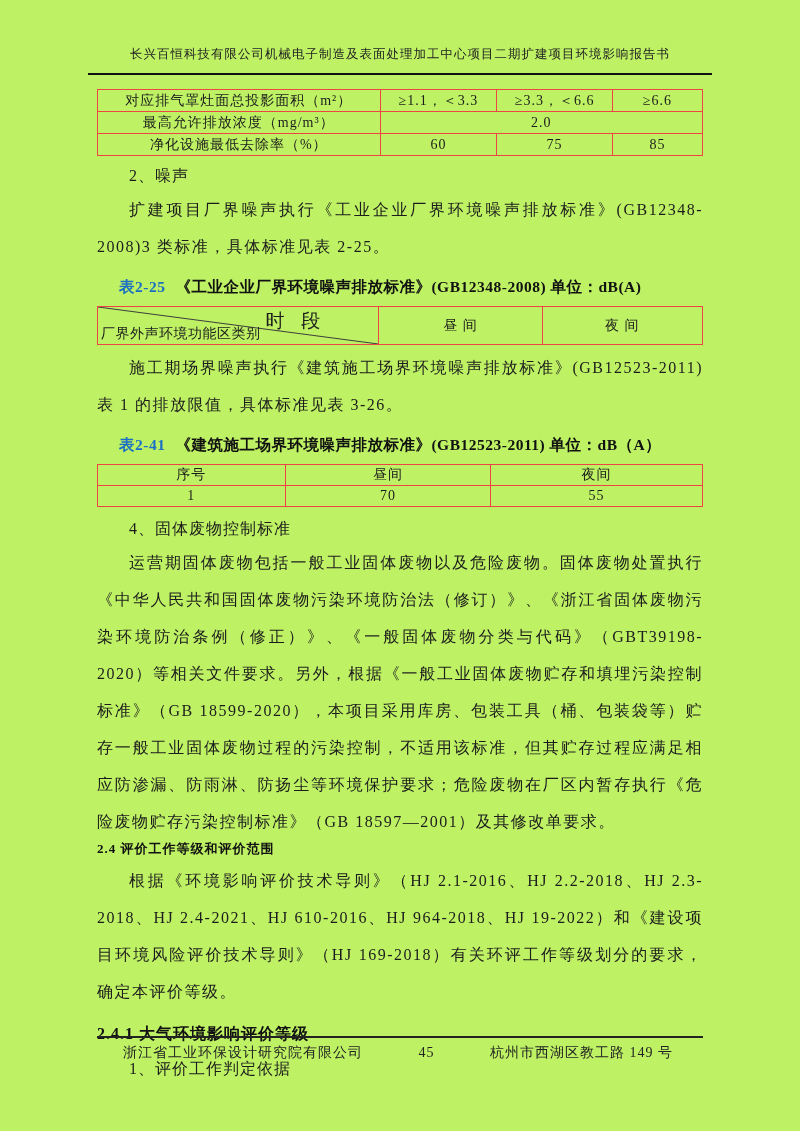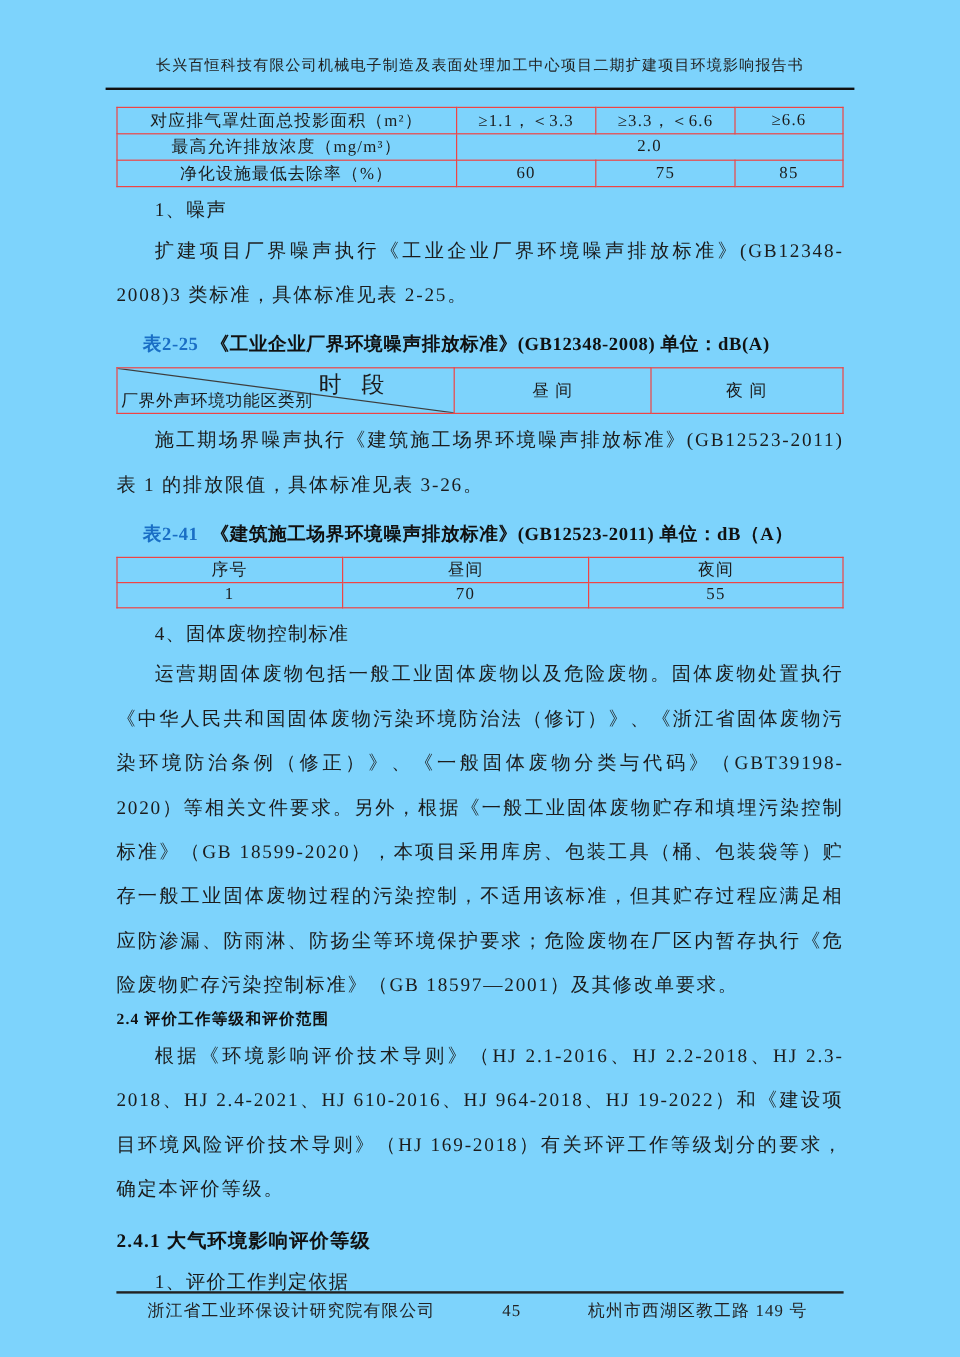--- a/index.html
+++ b/index.html
@@ -2,21 +2,21 @@
 <html><head>
 <meta charset="utf-8">
 <style>
   * { margin: 0; padding: 0; box-sizing: border-box; }
   html, body { background: #e9e9e9; }
   .page {
     position: relative;
     width: 800px;
     height: 1131px;
     margin: 0 auto;
-    background: #7dd3fc;
+    background: #bef264;
     font-family: "Liberation Serif", "DejaVu Serif", serif;
     color: #1c1c1c;
     overflow: hidden;
   }
   .doc-header {
     margin: 46px 88px 0 88px;
     text-align: center;
     font-size: 12.5px;
     letter-spacing: 1px;
     color: #222;
@@ -102,21 +102,21 @@
     margin-top: 14px;
     font-size: 16px;
     font-weight: bold;
     letter-spacing: 1px;
     color: #111;
   }
 
   .doc-footer {
     position: absolute;
     left: 97px;
-    top: 1076px;
+    top: 1036px;
     width: 606px;
     border-top: 2px solid #222;
     padding-top: 6px;
     display: flex;
     align-items: baseline;
     justify-content: space-between;
     font-size: 14px;
     letter-spacing: 1px;
     color: #222;
   }
@@ -152,21 +152,21 @@
       </tr>
       <tr>
         <td>净化设施最低去除率（%）</td>
         <td>60</td>
         <td>75</td>
         <td>85</td>
       </tr>
     </tbody>
       </table>
 
-    <div class="list-line mt4">1、噪声</div>
+    <div class="list-line mt4">2、噪声</div>
 
     <div class="para">扩建项目厂界噪声执行《工业企业厂界环境噪声排放标准》(GB12348-2008)3 类标准，具体标准见表 2-25。</div>
 
     <div class="tbl-caption">
       <span class="caption-id">表2-25</span><span>《工业企业厂界环境噪声排放标准》(GB12348-2008)  单位：dB(A)</span>
     </div>
 
     <table class="tbl-225">
       <colgroup>
           <col class="c0">

